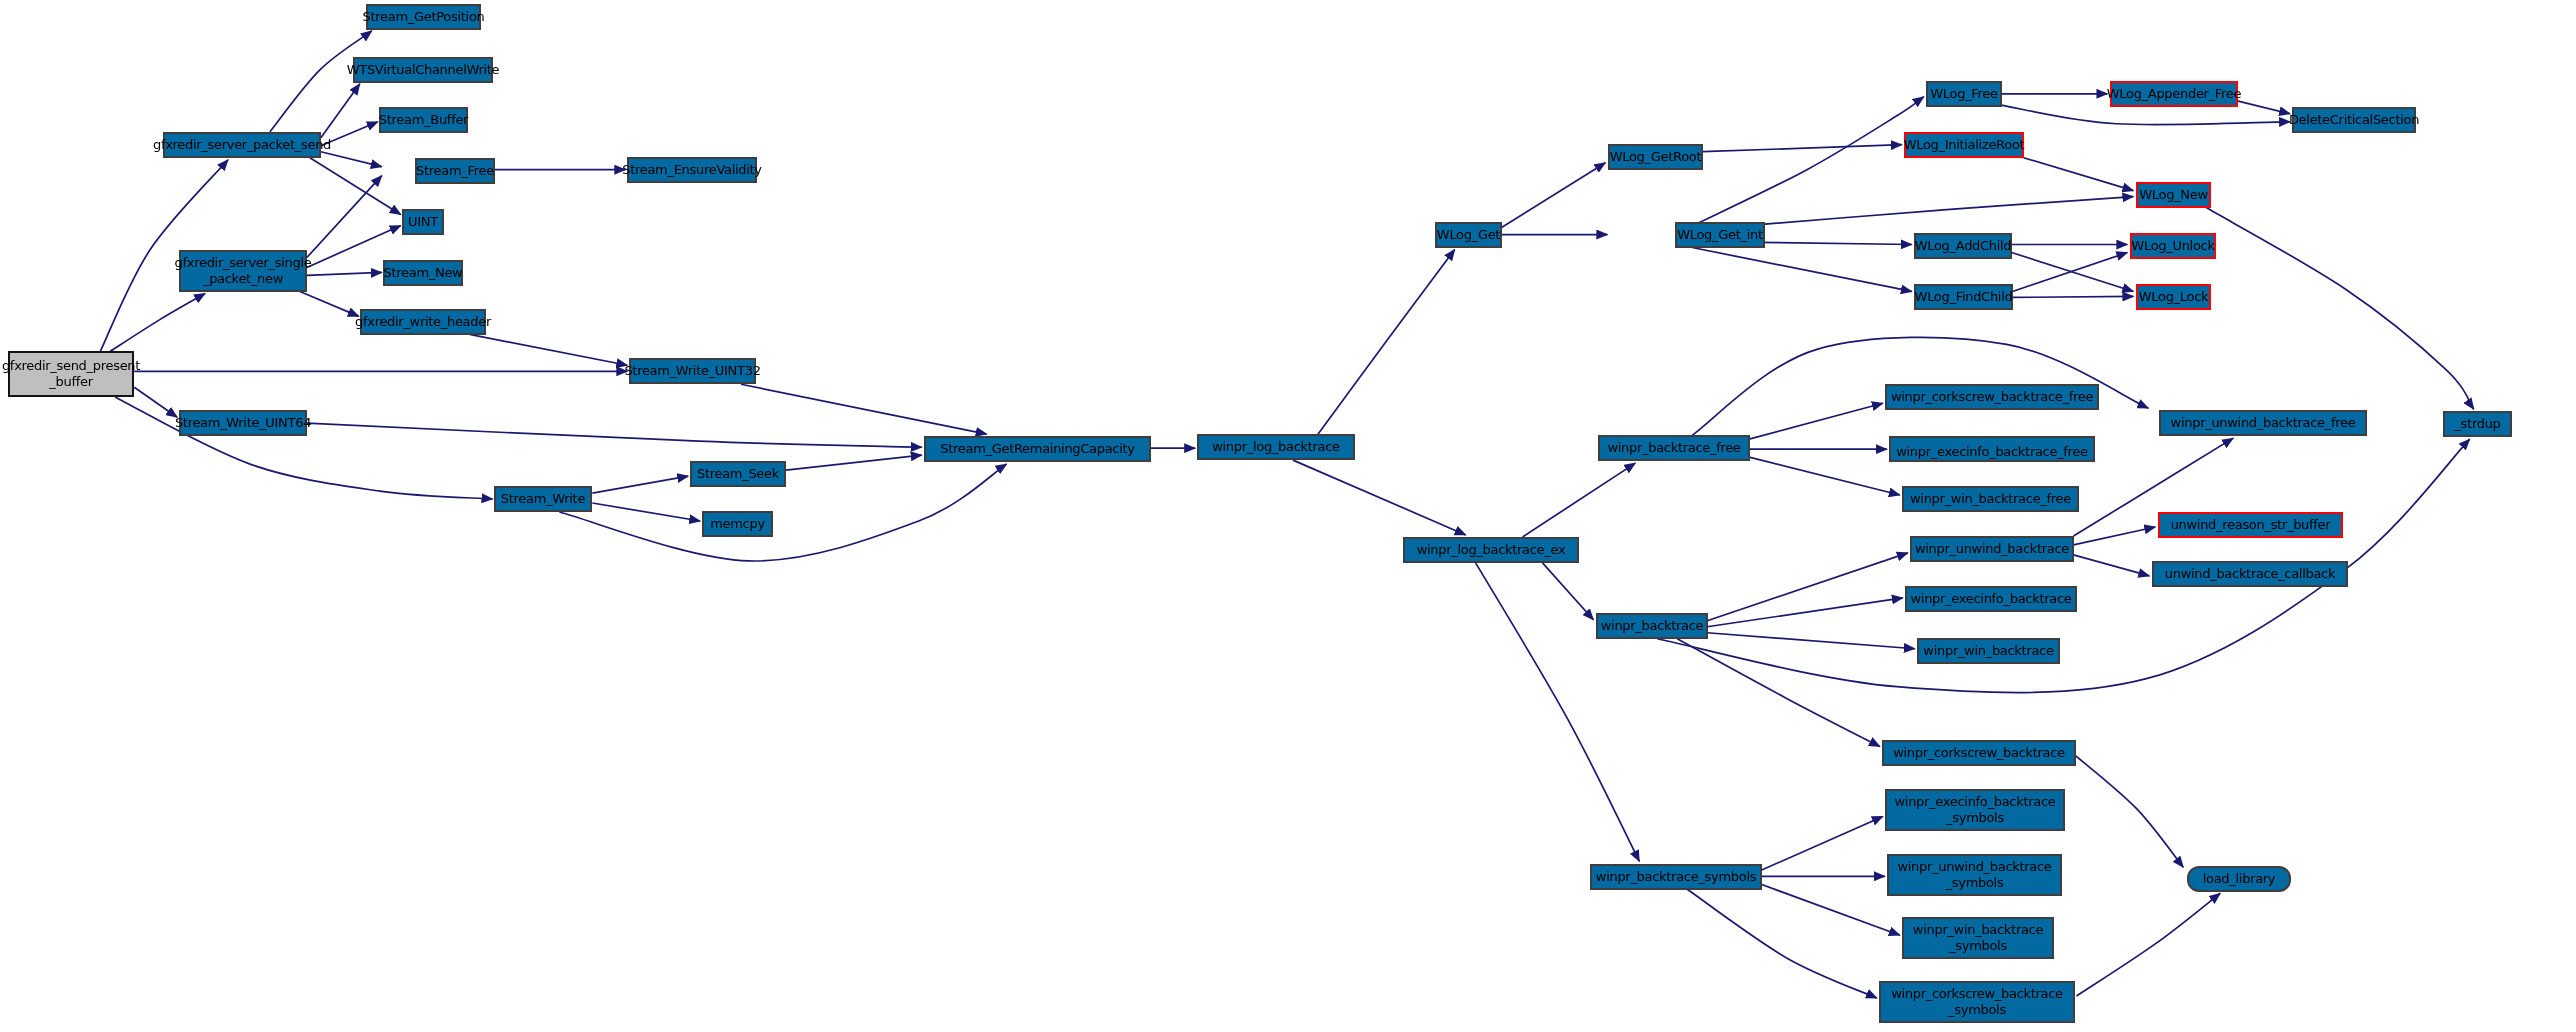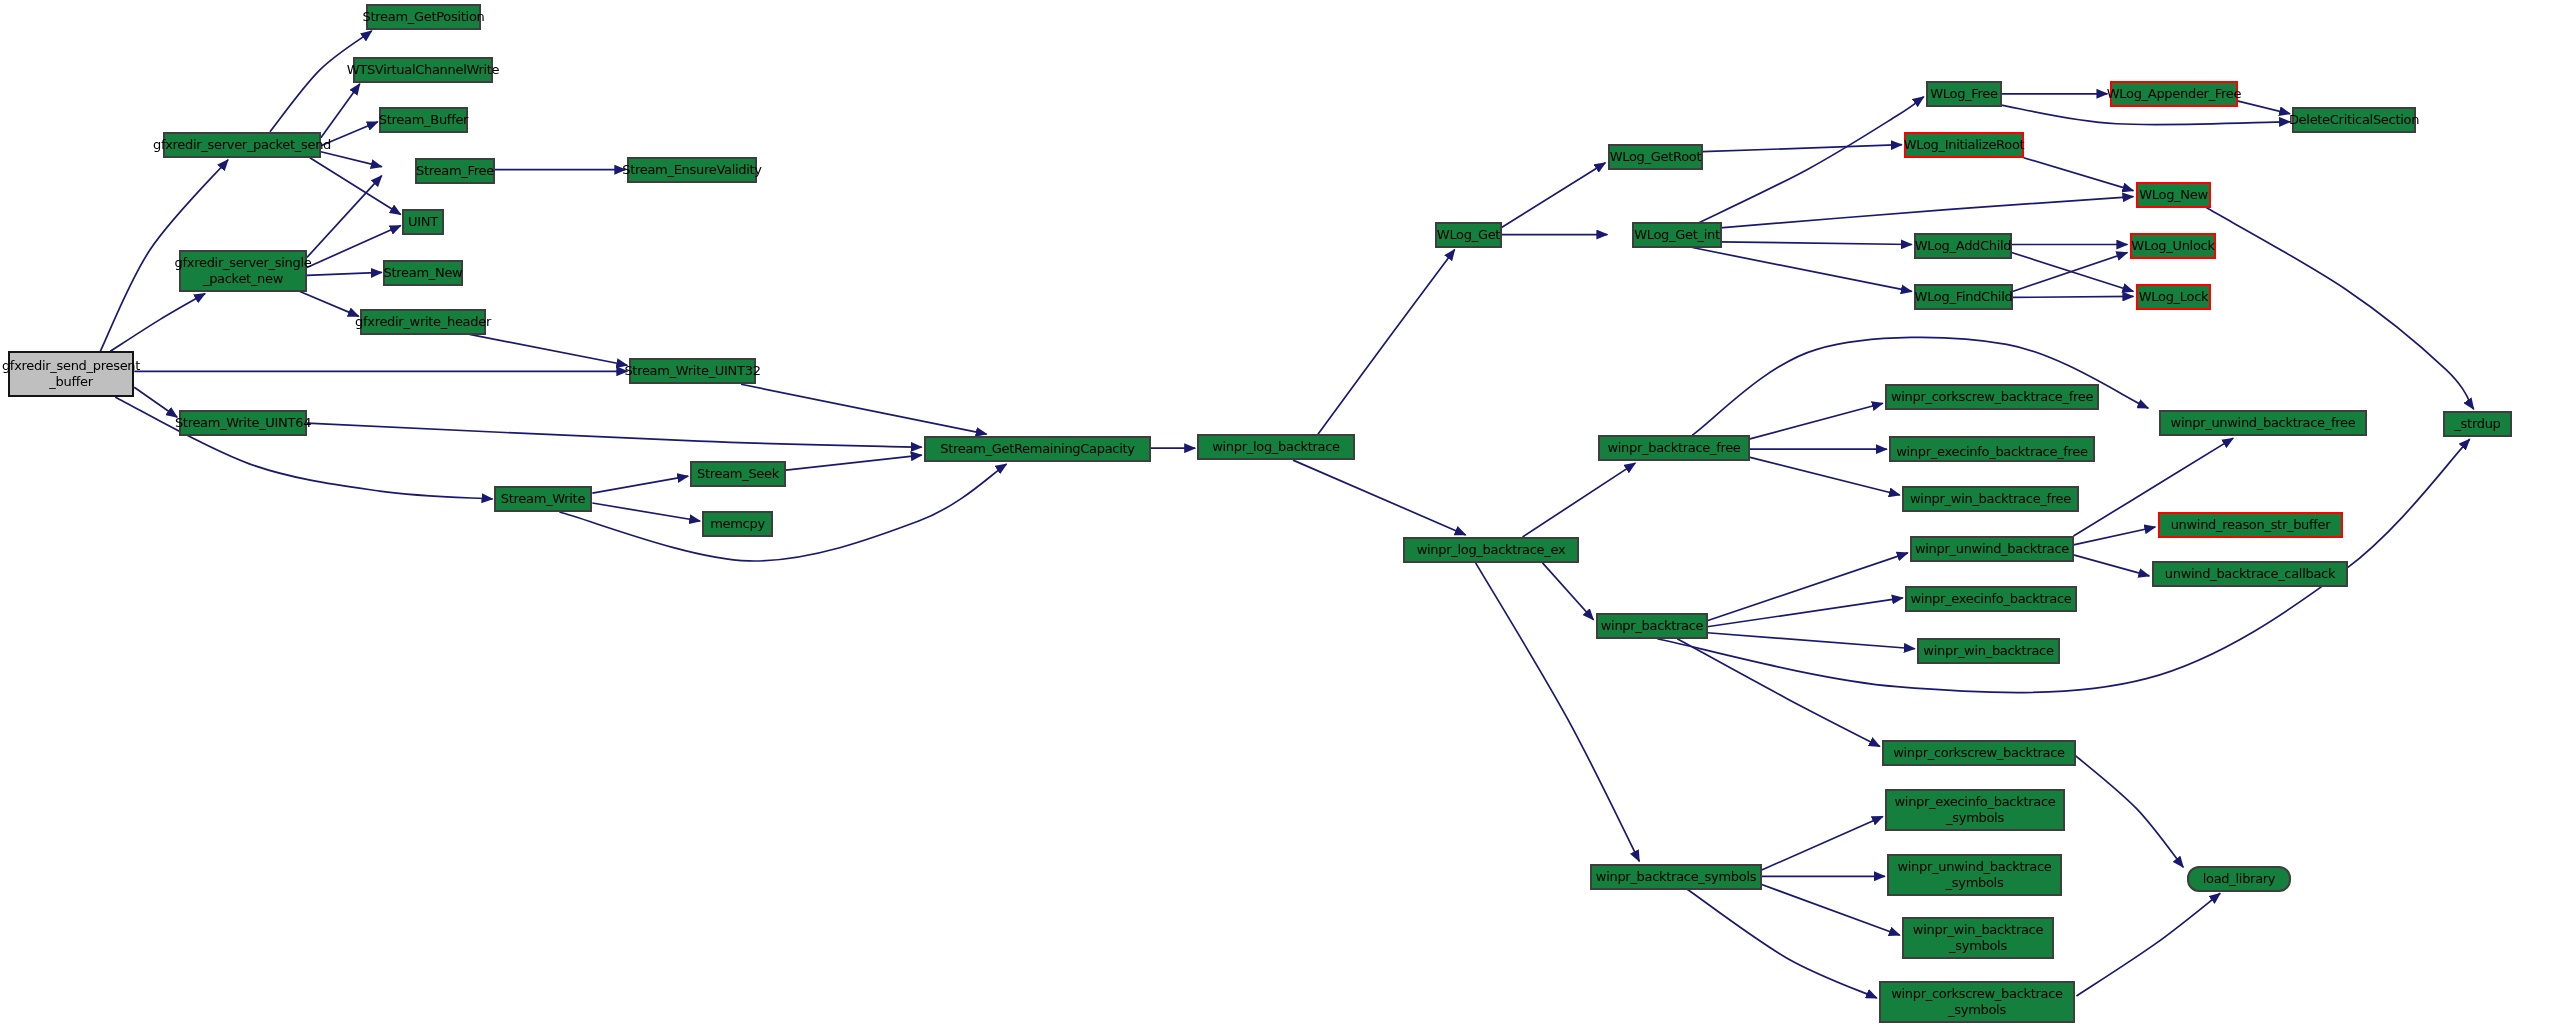--- a/index.html
+++ b/index.html
@@ -12,21 +12,21 @@
     overflow:hidden;
   }
   #edges{position:absolute;left:0;top:0;z-index:1;}
   .node{
     position:absolute;
     display:flex;
     align-items:center;
     justify-content:center;
     text-align:center;
     box-sizing:border-box;
-    background:#15803d;
+    background:#0369a1;
     border:2px solid #3e3e3e;
     color:#000000;
     font-size:13px;
     line-height:1.25;
     letter-spacing:-0.3px;
     white-space:pre-line;
     z-index:2;
     padding:0 1px;
   }
   .node.main{background:#bfbfbf;border-color:#141414;}
@@ -123,21 +123,21 @@
       <div class="node" style="left: 360px; top: 309px; width: 126px; height: 26px;"><span>gfxredir_write_header</span></div>
       <div class="node" style="left: 494px; top: 486px; width: 98px; height: 26px;"><span>Stream_Write</span></div>
       <div class="node" style="left: 627px; top: 157px; width: 130px; height: 26px;"><span>Stream_EnsureValidity</span></div>
       <div class="node" style="left: 629px; top: 358px; width: 127px; height: 26px;"><span>Stream_Write_UINT32</span></div>
       <div class="node" style="left: 690px; top: 461px; width: 96px; height: 26px;"><span>Stream_Seek</span></div>
       <div class="node" style="left: 702px; top: 511px; width: 71px; height: 26px;"><span>memcpy</span></div>
       <div class="node" style="left: 924px; top: 436px; width: 227px; height: 26px; text-align: center;"><span>Stream_GetRemainingCapacity</span></div>
       <div class="node" style="left: 1197px; top: 434px; width: 158px; height: 26px;"><span>winpr_log_backtrace</span></div>
       <div class="node" style="left: 1435px; top: 222px; width: 67px; height: 26px;"><span>WLog_Get</span></div>
       <div class="node" style="left: 1608px; top: 144px; width: 95px; height: 26px;"><span>WLog_GetRoot</span></div>
-      <div class="node" style="left: 1632px; top: 222px; width: 90px; height: 26px;"><span>WLog_Get_int</span></div>
+      <div class="node" style="left: 1675px; top: 222px; width: 90px; height: 26px;"><span>WLog_Get_int</span></div>
       <div class="node" style="left: 1926px; top: 81px; width: 76px; height: 26px;"><span>WLog_Free</span></div>
       <div class="node red" style="left: 1904px; top: 132px; width: 120px; height: 26px;"><span>WLog_InitializeRoot</span></div>
       <div class="node red" style="left: 2110px; top: 81px; width: 128px; height: 26px;"><span>WLog_Appender_Free</span></div>
       <div class="node" style="left: 2292px; top: 107px; width: 124px; height: 26px;"><span>DeleteCriticalSection</span></div>
       <div class="node red" style="left: 2136px; top: 182px; width: 75px; height: 26px;"><span>WLog_New</span></div>
       <div class="node" style="left: 1914px; top: 233px; width: 98px; height: 26px;"><span>WLog_AddChild</span></div>
       <div class="node" style="left: 1914px; top: 284px; width: 99px; height: 26px;"><span>WLog_FindChild</span></div>
       <div class="node red" style="left: 2130px; top: 233px; width: 86px; height: 26px; text-align: right;"><span>WLog_Unlock</span></div>
       <div class="node red" style="left: 2136px; top: 284px; width: 75px; height: 26px;"><span>WLog_Lock</span></div>
       <div class="node" style="left: 1403px; top: 537px; width: 176px; height: 26px;"><span>winpr_log_backtrace_ex</span></div>

